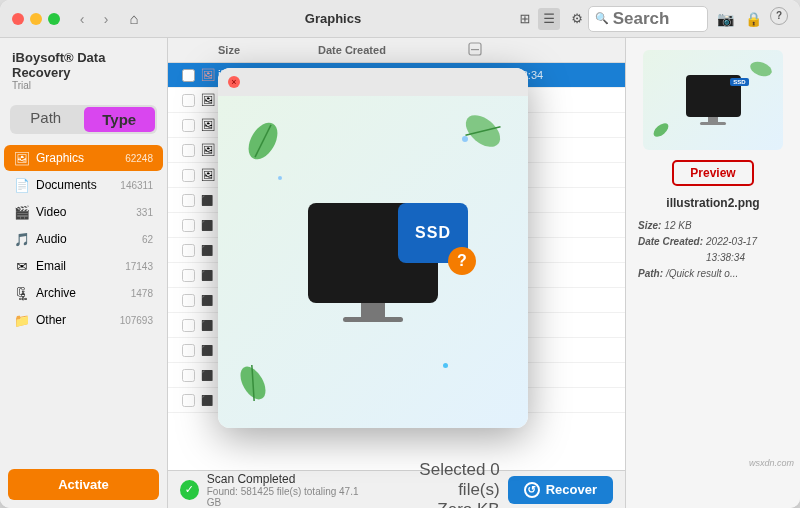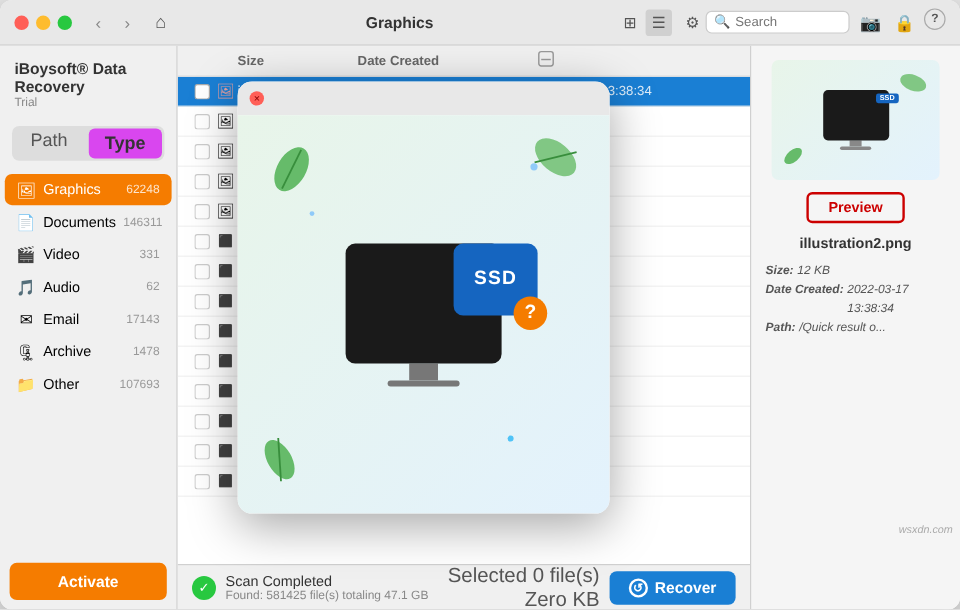--- a/index.html
+++ b/index.html
@@ -85,24 +85,25 @@
       background: #fff;
       border: 1px solid #ccc;
       border-radius: 5px;
       padding: 2px 6px;
       width: 120px;
       gap: 4px;
     }
     .search-box input {
       border: none;
       outline: none;
-      font-size: 11px;
+      font-size: 17px;
       color: #333;
       width: 90px;
       background: transparent;
+      font-weight: bold;
     }
     .view-icons {
       display: flex;
       gap: 2px;
     }
     .view-btn {
       width: 22px;
       height: 22px;
       display: flex;
       align-items: center;
@@ -116,21 +117,21 @@
 
     
     .main {
       display: flex;
       flex: 1;
       overflow: hidden;
     }
 
     
     .sidebar {
-      width: 148px;
+      width: 168px;
       background: #f0f0f0;
       border-right: 1px solid #d0d0d0;
       display: flex;
       flex-direction: column;
       flex-shrink: 0;
     }
     .sidebar-header {
       padding: 12px 12px 8px;
     }
     .sidebar-brand {
@@ -909,17 +910,17 @@
         <div class="meta-row">
           <span class="meta-label">Date Created:</span>
           <span>2022-03-17 13:38:34</span>
         </div>
         <div class="meta-row">
           <span class="meta-label">Path:</span>
           <span>/Quick result o...</span>
         </div>
       </div>
 
-      <div style="position:absolute;bottom:62px;right:6px;font-size:9px;color:#aaa;font-style:italic;">wsxdn.com</div>
+      <div style="position:absolute;bottom:40px;right:6px;font-size:9px;color:#aaa;font-style:italic;">wsxdn.com</div>
     </div>
 
   </div>
 </div>
 
 </body></html>

